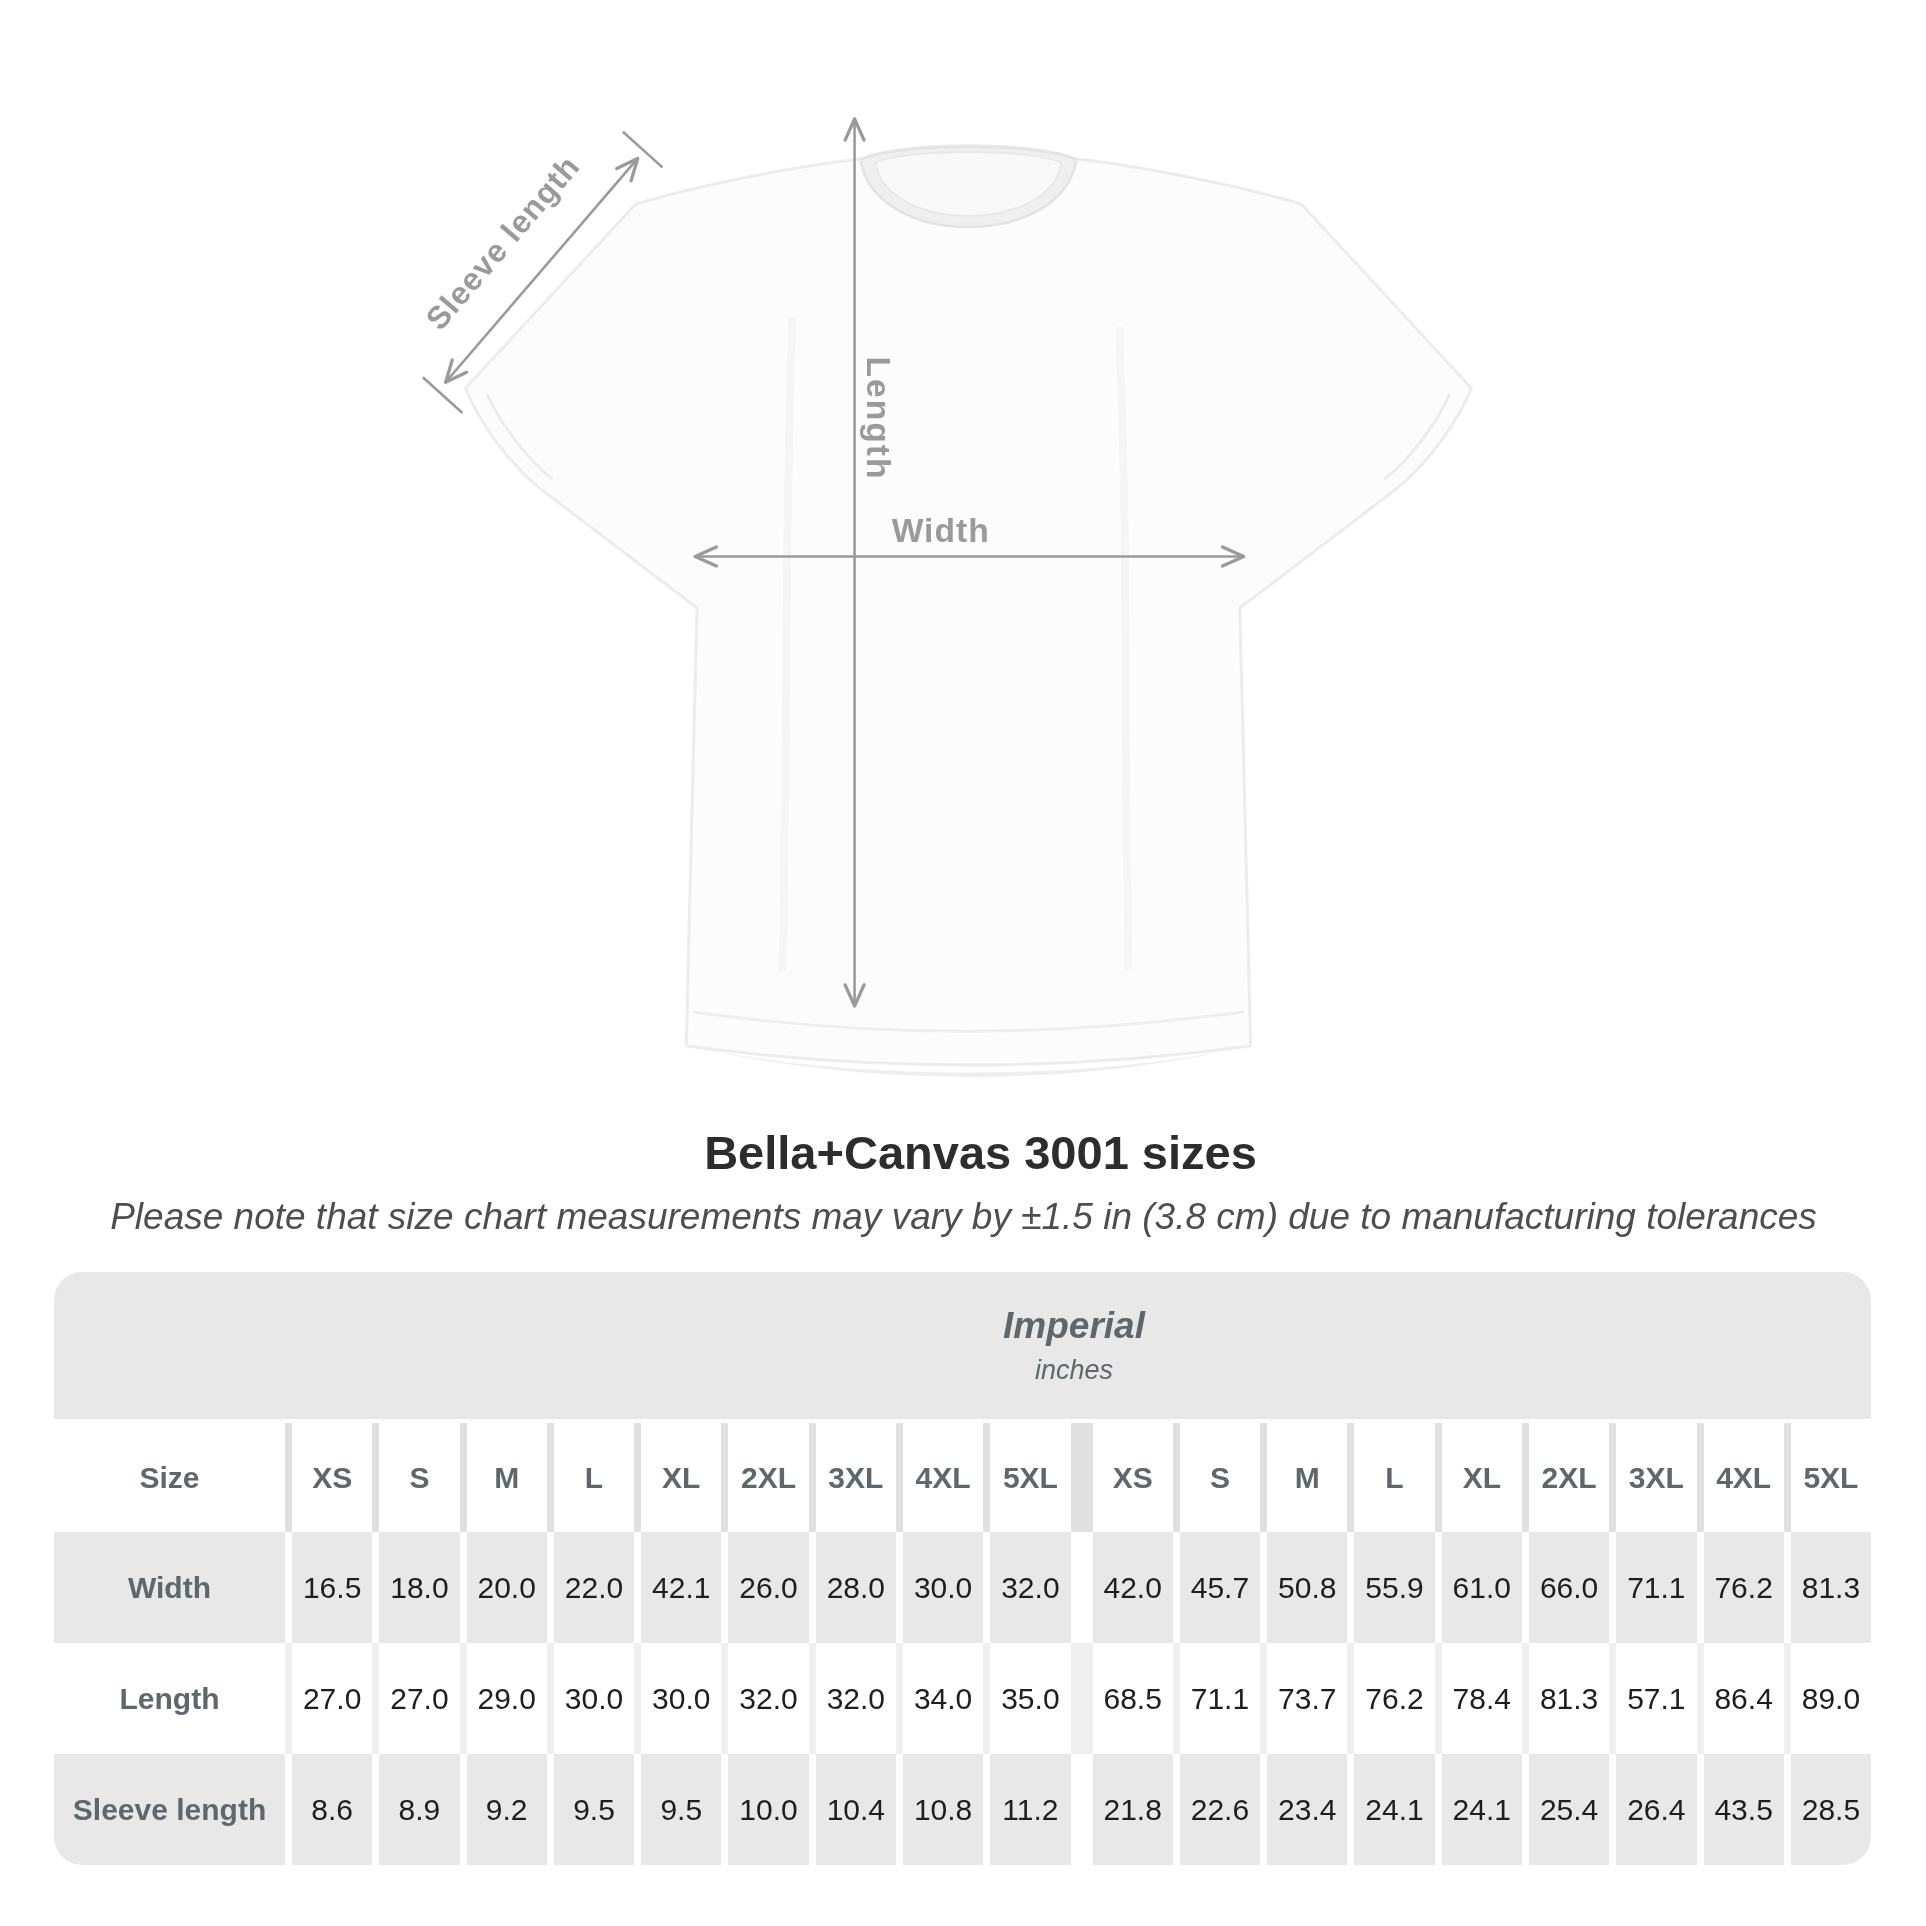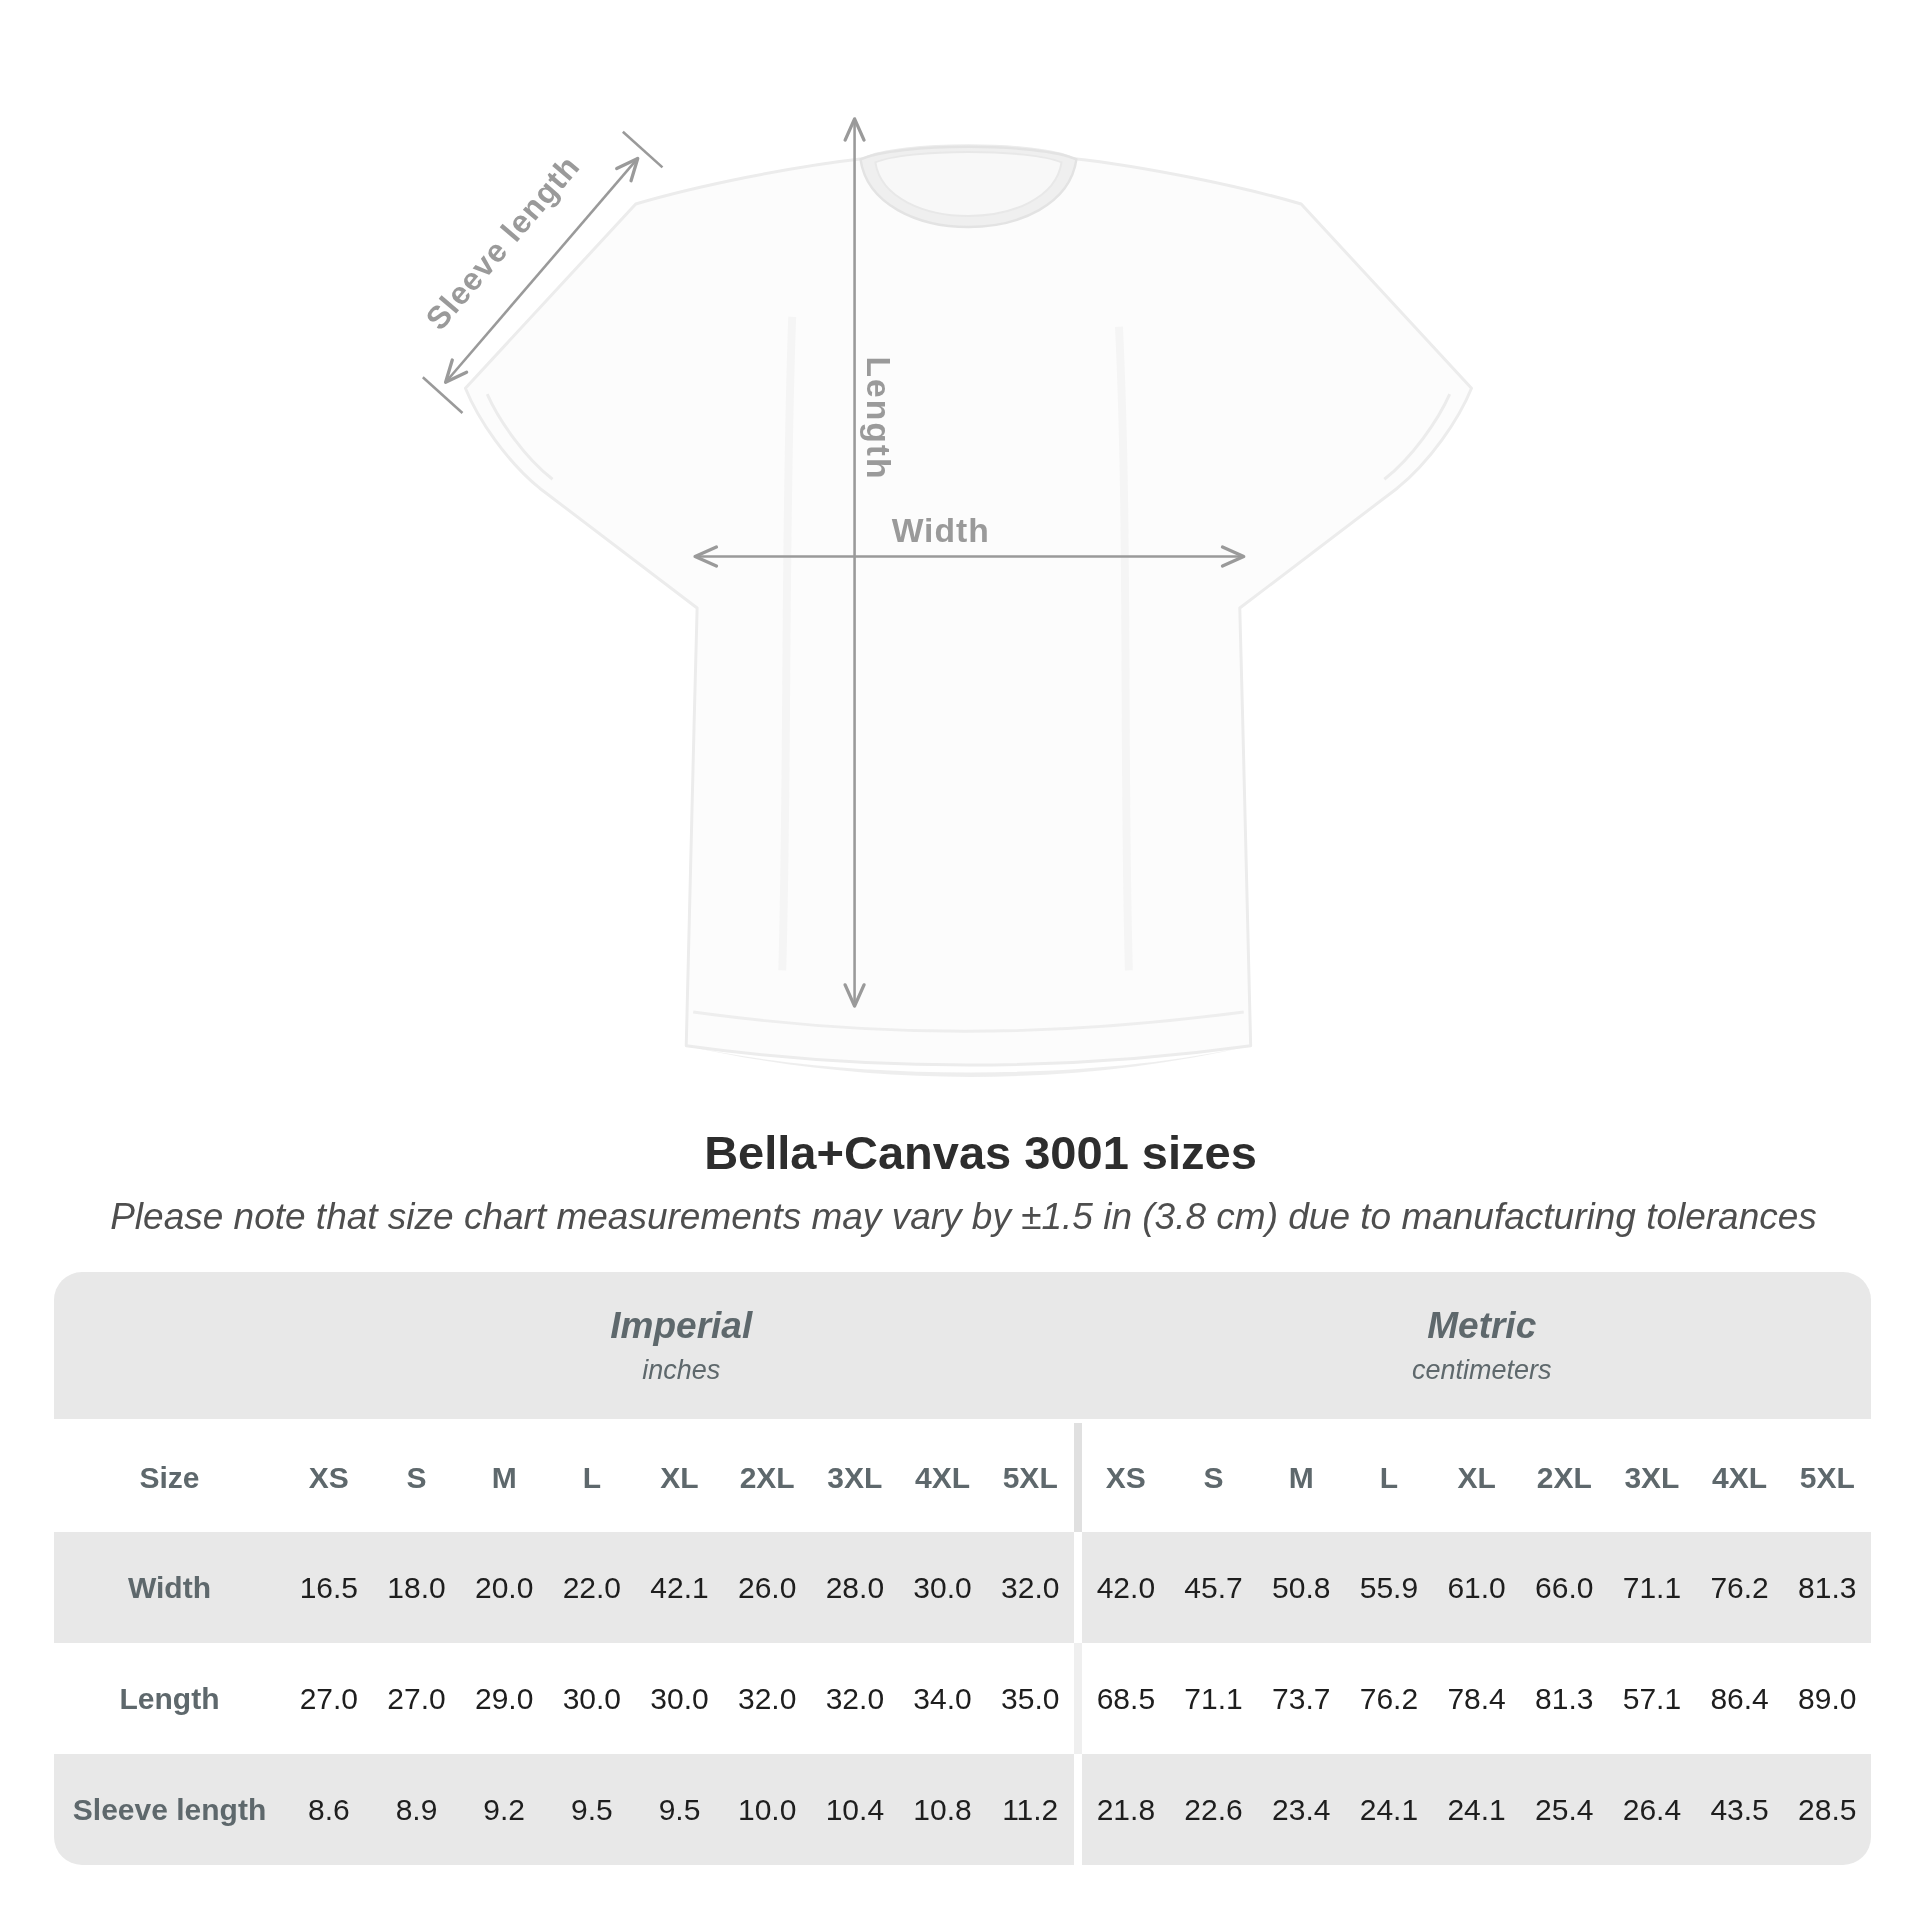--- a/index.html
+++ b/index.html
@@ -19,21 +19,21 @@
   
   .table{position:absolute;left:54px;top:1272px;width:1817px;}
   .band{display:flex;gap:7px;height:147px;background:#e8e8e8;
         border-radius:28px 28px 0 0;align-items:center;}
   .band-spacer{flex:0 0 231px;height:100%;}
   .band-group{flex:1 1 0;text-align:center;}
   .band-div{flex:0 0 8px;height:100%;}
   .gname{font-size:37px;font-weight:bold;font-style:italic;color:#5e686c;}
   .gunit{font-size:27px;font-style:italic;color:#5e686c;margin-top:8px;}
 
-  .trow{display:flex;}
+  .trow{display:flex;gap:7px;}
   .trow .lbl{flex:0 0 231px;display:flex;align-items:center;justify-content:center;
              font-size:30px;font-weight:bold;color:#5e686c;}
   .trow .cell{flex:1 1 0;display:flex;align-items:center;justify-content:center;
               font-size:30px;color:#1e1e1e;}
   .trow .gdiv{flex:0 0 8px;}
 
   .row-sizes{height:109px;margin-top:4px;background:#e0e0e0;}
   .row-sizes .lbl,.row-sizes .cell{background:#fff;}
   .row-sizes .gdiv{background:#e0e0e0;}
   .row-sizes .cell{font-weight:bold;color:#5e686c;}
@@ -113,24 +113,20 @@
 
   <div class="table">
 
     <div class="band">
       <div class="band-spacer"></div>
       <div class="band-group">
         <div class="gname">Imperial</div>
         <div class="gunit">inches</div>
       </div>
       <div class="band-div"></div>
-      <div class="band-group">
-        <div class="gname">Metric</div>
-        <div class="gunit">centimeters</div>
-      </div>
     </div>
 
     <div class="trow row-sizes" id="size-row">
       <div class="lbl">Size</div>
     <div class="cell">XS</div>
         <div class="cell">S</div>
         <div class="cell">M</div>
         <div class="cell">L</div>
         <div class="cell">XL</div>
         <div class="cell">2XL</div>

